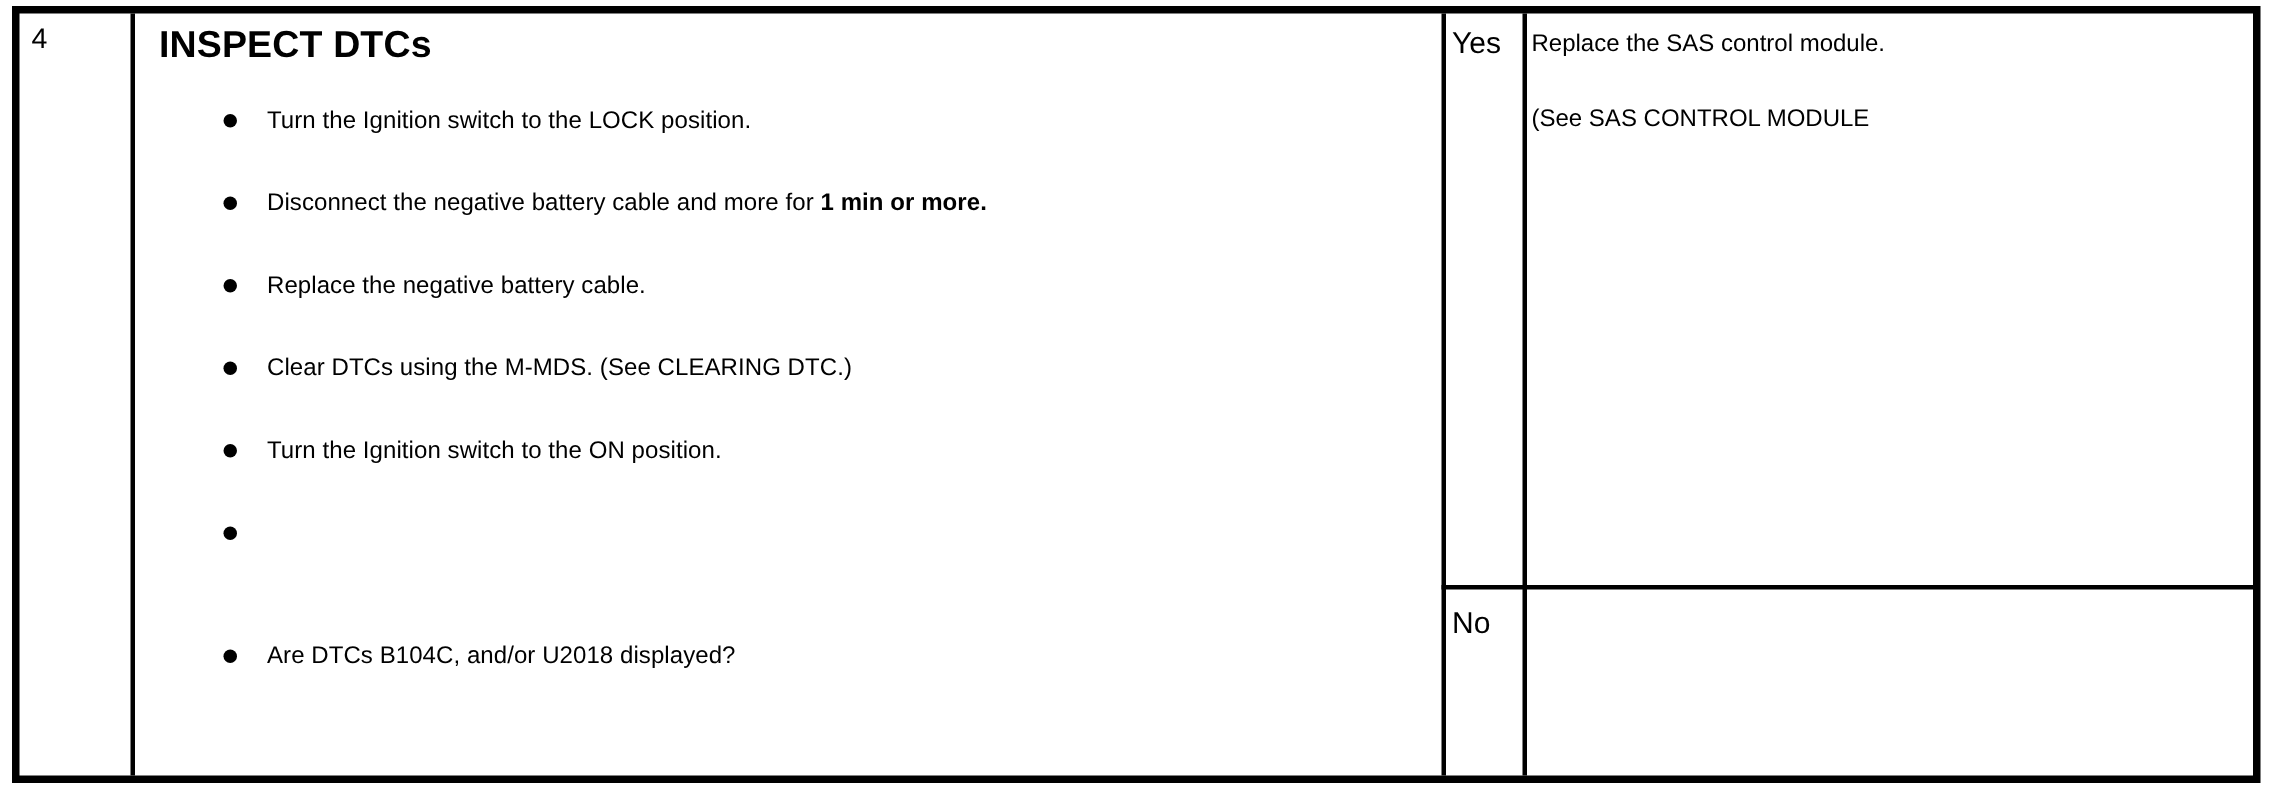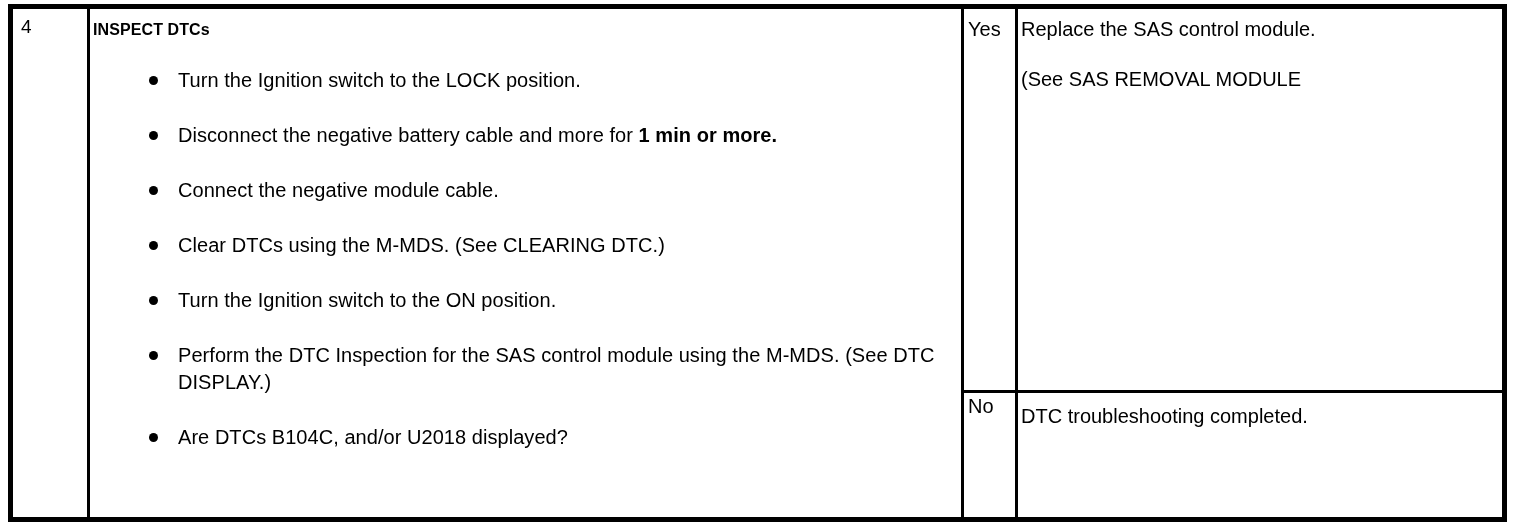--- a/index.html
+++ b/index.html
@@ -66,39 +66,39 @@
   }
 
   
   .procedure {
     position: absolute;
     left: 80px;
     top: 8px;
     width: 856px;
   }
   .procedure-title {
-    font-size: 16px;
+    font-size: 25px;
     font-weight: bold;
     line-height: 26px;
     letter-spacing: 0.1px;
-    margin: 0 0 0 0;
+    margin: 0 0 0 13px;
   }
 
   .bullet-list {
     list-style: none;
     margin: 0;
     padding: 0;
     position: relative;
     top: 24px;
   }
   .bullet-item {
     position: relative;
     padding-left: 85px;
     min-height: 55px;
-    font-size: 20px;
+    font-size: 16px;
     line-height: 27px;
     letter-spacing: 0.05px;
   }
   .bullet-item .bullet-dot {
     position: absolute;
     left: 56px;
     top: 9px;
     width: 9px;
     height: 9px;
     background: #000000;
@@ -112,28 +112,28 @@
   .answer {
     position: absolute;
     width: 48px;
     font-size: 20px;
     line-height: 25px;
     text-align: left;
     padding-left: 7px;
     box-sizing: border-box;
   }
   .answer-yes { left: 948px; top: 8px; }
-  .answer-no  { left: 948px; top: 385px; }
+  .answer-no  { left: 948px; top: 395px; }
 
   
   .action {
     position: absolute;
     left: 1008px;
     width: 482px;
-    font-size: 20px;
+    font-size: 16px;
     line-height: 25px;
   }
   .action-yes { top: 8px; }
   .action-no  { top: 395px; }
   .action-line { display: block; }
   .action-gap  { display: block; height: 25px; }
 </style>
 </head>
 <body>
 
@@ -157,51 +157,47 @@
         </li>
 
         <li class="bullet-item">
           <span class="bullet-dot"></span>
           <span class="bullet-text"><span>Disconnect the negative battery cable and more for </span><b>1 min or more.</b></span>
         </li>
 
 
         <li class="bullet-item">
           <span class="bullet-dot"></span>
-          <span class="bullet-text">Connect the negative module cable.</span>
+          <span class="bullet-text">Replace the negative battery cable.</span>
         </li>
 
         <li class="bullet-item">
           <span class="bullet-dot"></span>
           <span class="bullet-text">Clear DTCs using the M-MDS. (See CLEARING DTC.)</span>
         </li>
 
         <li class="bullet-item">
           <span class="bullet-dot"></span>
           <span class="bullet-text">Turn the Ignition switch to the ON position.</span>
         </li>
 
         <li class="bullet-item tall">
           <span class="bullet-dot"></span>
-          <span class="bullet-text">Perform the DTC Inspection for the SAS control module using the M-MDS. (See DTC DISPLAY.)</span>
         </li>
 
         <li class="bullet-item">
           <span class="bullet-dot"></span>
           <span class="bullet-text">Are DTCs B104C, and/or U2018 displayed?</span>
         </li>
       </ul>
     </div>
 
     <div class="answer answer-yes">Yes</div>
     <div class="action action-yes">
       <span class="action-line">Replace the SAS control module.</span>
       <span class="action-gap"></span>
-      <span class="action-line">(See SAS REMOVAL MODULE</span>
+      <span class="action-line">(See SAS CONTROL MODULE</span>
     </div>
 
     <div class="answer answer-no">No</div>
-    <div class="action action-no">
-      <span class="action-line">DTC troubleshooting completed.</span>
-    </div>
 
   </div>
 </div>
 
 </body></html>

